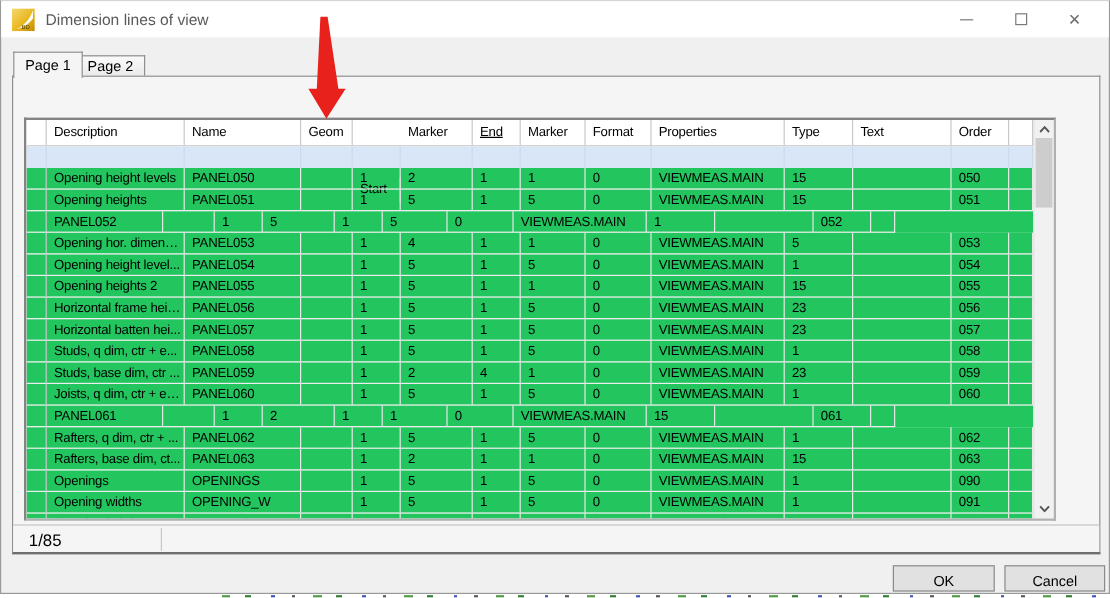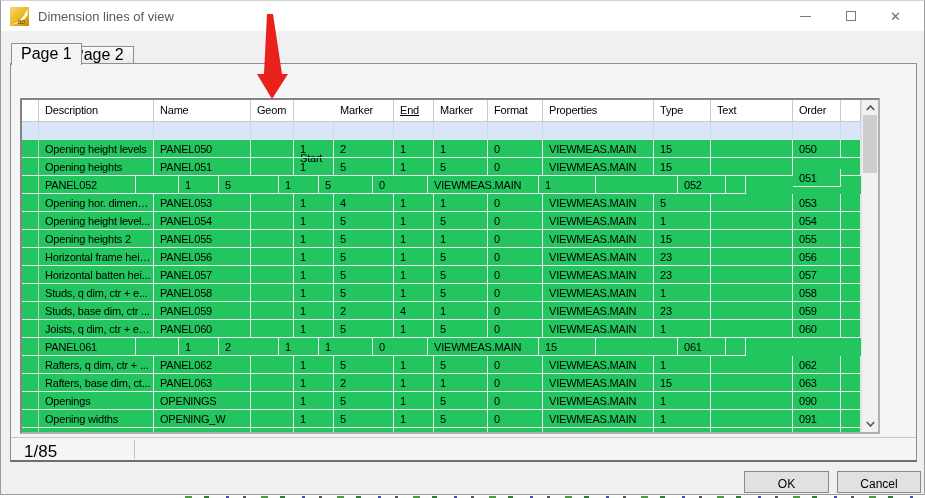--- a/index.html
+++ b/index.html
@@ -13,21 +13,21 @@
   .titlebar { position:relative; height:30px; background:#ffffff; display:flex; align-items:center; }
   .app-icon { width:19px; height:19px; margin-left:9px; flex:0 0 auto; }
   .title { margin-left:9px; font-size:13px; color:#5a5a5a; }
   .winbtns { position:absolute; right:6px; top:0; height:30px; display:flex; align-items:center; }
   .winbtn { width:45px; height:30px; display:flex; align-items:center; justify-content:center; cursor:default; }
   .glyph-min { width:11px; height:1px; background:#7b7b7b; }
   .glyph-max { width:10px; height:10px; border:1px solid #7b7b7b; }
   .glyph-close { font-size:13px; color:#6e6e6e; line-height:1; }
 
   
-  .tab { position:absolute; font-size:16px; color:#000; padding:0 9px; cursor:default; }
+  .tab { position:absolute; font-size:12px; color:#000; padding:0 9px; cursor:default; }
   .tab-active { left:10px; top:42px; height:22px; line-height:20px; background:#f5f5f5;
                 border:1px solid #8f8f8f; border-bottom:none; z-index:3; }
   .tab-inactive { left:62px; top:45px; height:18px; line-height:16px;
                   background:linear-gradient(#fafafa,#e9e9e9); border:1px solid #8f8f8f; border-bottom:none; z-index:1; }
 
   
   .pane { position:absolute; left:9px; top:62px; width:907px; height:399px;
           background:#f5f5f5; border:1px solid #8f8f8f; border-bottom:2px solid #6e6e6e; z-index:2; }
 
   
@@ -50,21 +50,21 @@
   
   .vscroll { width:17px; height:100%; background:#f1f1f1; border-left:1px solid #e2e2e2; position:relative; flex:0 0 auto; }
   .scroll-arrow { position:absolute; left:0; width:16px; height:14px; display:flex; align-items:center; justify-content:center; }
   .scroll-up { top:1px; }
   .scroll-down { bottom:1px; }
   .vthumb { position:absolute; left:1px; top:15px; width:14px; height:58px; background:#cdcdcd; }
 
   
   .statusbar { position:absolute; left:0; bottom:0; width:100%; height:23px;
                border-top:1px solid #c6c6c6; background:#f5f5f5; }
-  .status-text { position:absolute; left:13px; top:4px; font-size:17px; color:#000; }
+  .status-text { position:absolute; left:13px; top:4px; font-size:14px; color:#000; }
   .status-divider { position:absolute; left:123px; top:2px; width:1px; height:19px; background:#c6c6c6; }
 
   
   .btn { position:absolute; height:22px; background:#e1e1e1; border:1px solid #8a8a8a;
          font-size:12px; font-family:"Liberation Sans",sans-serif; text-align:center; padding-top:3px; cursor:default; }
   .btn-ok { left:743px; top:470px; width:85px; }
   .btn-cancel { left:836px; top:470px; width:84px; }
 
   
   .arrow { position:absolute; left:252px; top:10px; z-index:10; }
@@ -172,21 +172,21 @@
               <div class="gcell name" style="width: 97px;">PANEL051</div>
               <div class="gcell geom" style="width: 43px;"></div>
               <div class="gcell start" style="width: 40px;">1</div>
               <div class="gcell marker1" style="width: 60px;">5</div>
               <div class="gcell end" style="width: 40px;">1</div>
               <div class="gcell marker2" style="width: 54px;">5</div>
               <div class="gcell format" style="width: 55px;">0</div>
               <div class="gcell properties" style="width: 111px;">VIEWMEAS.MAIN</div>
               <div class="gcell type" style="width: 57px;">15</div>
               <div class="gcell text" style="width: 82px;"></div>
-              <div class="gcell order" style="width: 48px; margin-top: 11px;">051</div>
+              <div class="gcell order" style="width: 48px;">051</div>
               <div class="gcell filler" style="width: 20px;"></div>
             </div>
             <div class="grow">
               <div class="gcell rowhdr" style="width: 17px;"></div>
               <div class="gcell name" style="width: 97px;">PANEL052</div>
               <div class="gcell geom" style="width: 43px;"></div>
               <div class="gcell start" style="width: 40px;">1</div>
               <div class="gcell marker1" style="width: 60px;">5</div>
               <div class="gcell end" style="width: 40px;">1</div>
               <div class="gcell marker2" style="width: 54px;">5</div>

